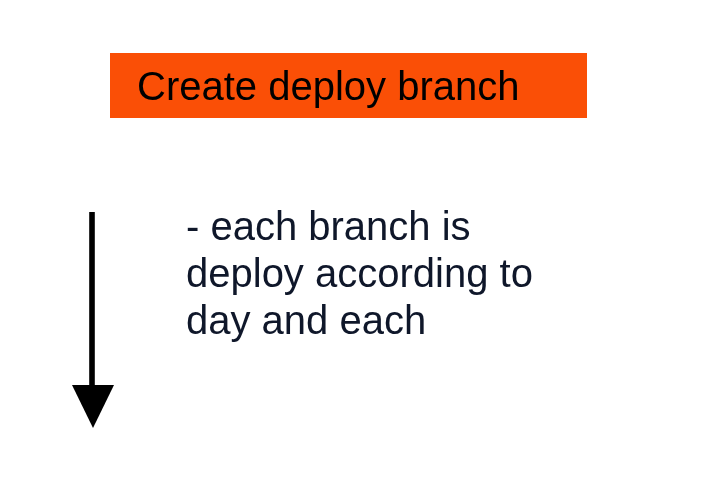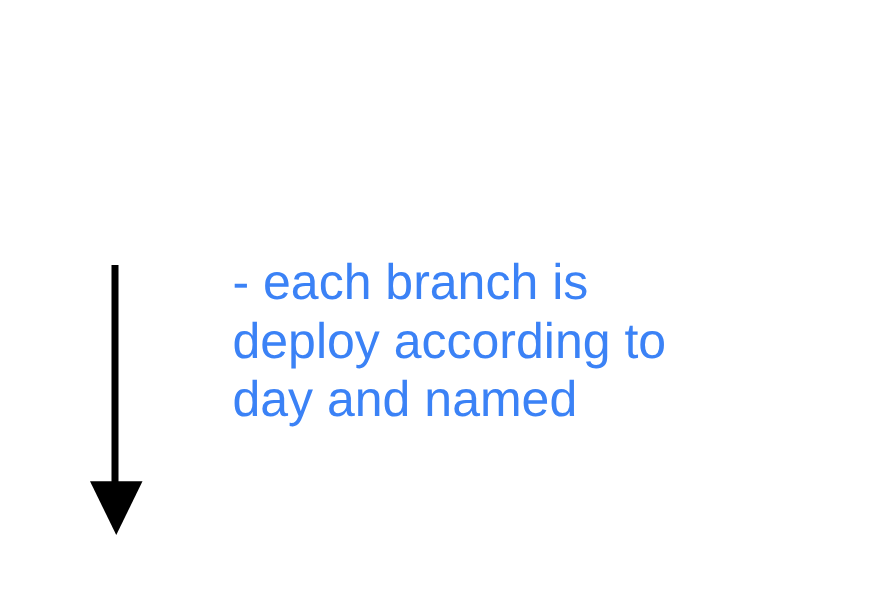--- a/index.html
+++ b/index.html
@@ -54,21 +54,21 @@
   
   #body-text {
     position: absolute;
     left: 186px;
     top: 203px;
     width: 430px;
     font-family: "Liberation Sans", sans-serif;
     font-size: 40px;
     font-weight: 400;
     line-height: 47px;
-    color: #3b82f6;
+    color: #0f172a;
   }
   #body-text .line {
     display: block;
     white-space: nowrap;
   }
 
   
   #down-arrow {
     position: absolute;
     left: 64px;
@@ -80,27 +80,30 @@
     display: block;
     width: 58px;
     height: 224px;
   }
 </style>
 </head>
 <body>
 
 <div id="slide">
 
+  <div id="title-banner">
+    <div id="title-text">Create deploy branch</div>
+  </div>
 
   <div id="down-arrow">
     <svg viewBox="0 0 58 224" xmlns="http://www.w3.org/2000/svg" aria-hidden="true">
       <rect x="25.2" y="0" width="5.6" height="178" fill="#000000"></rect>
       <polygon points="8,173 50,173 29,216" fill="#000000"></polygon>
     </svg>
   </div>
 
   <div id="body-text">
     <span class="line">- each branch is</span>
     <span class="line">deploy according to</span>
-    <span class="line">day and named</span>
+    <span class="line">day and each</span>
   </div>
 
 </div>
 
 </body></html>

